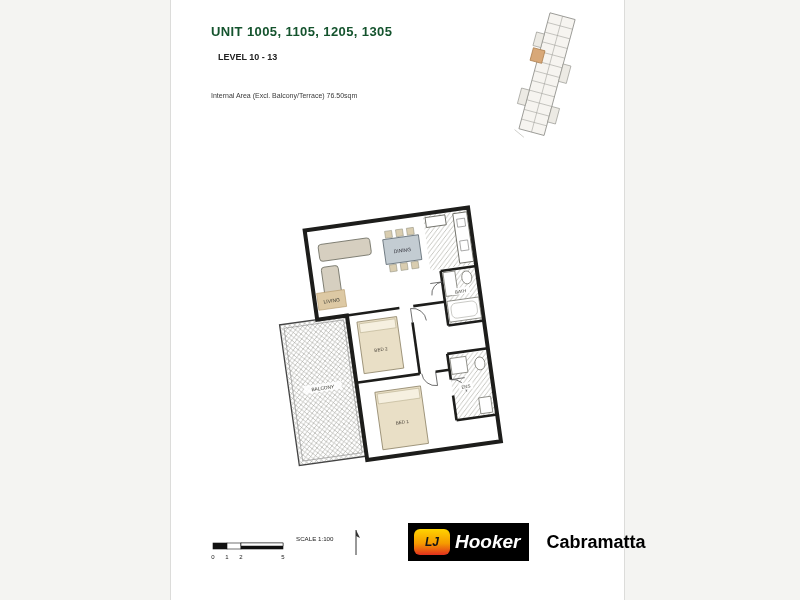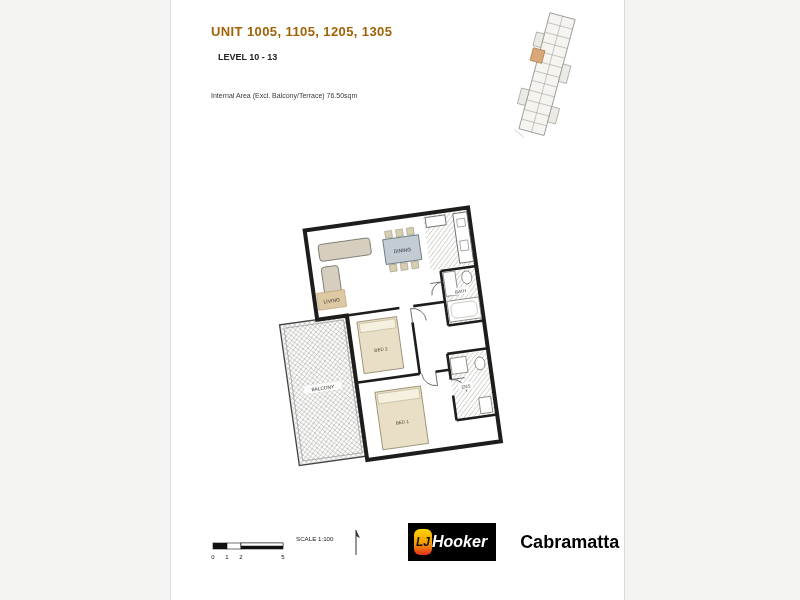--- a/index.html
+++ b/index.html
@@ -8,45 +8,45 @@
     background:#f4f4f2;
     font-family:"Liberation Sans", sans-serif;
     color:#1a1a1a;
   }
   .page{
     position:absolute;left:170px;top:0;width:453px;height:600px;
     background:#ffffff;border-left:1px solid #dcdcda;border-right:1px solid #dcdcda;
   }
   .title{
     position:absolute;left:211px;top:24px;font-size:13px;font-weight:bold;
-    letter-spacing:0.4px;color:#a16207;
+    letter-spacing:0.4px;color:#14532d;
   }
   .level{
     position:absolute;left:218px;top:52px;font-size:9px;font-weight:bold;color:#222;
   }
   .area-note{
     position:absolute;left:211px;top:92px;font-size:7px;color:#3a3a3a;
   }
   .keyplan{position:absolute;left:496px;top:8px;width:100px;height:140px;}
   .floorplan{position:absolute;left:248px;top:192px;width:280px;height:295px;}
   .scalebar{position:absolute;left:208px;top:528px;width:150px;height:36px;}
   .northmark{position:absolute;left:348px;top:527px;width:16px;height:32px;}
   .logo-row{position:absolute;left:408px;top:523px;display:flex;align-items:center;}
   .logo-black-box{
     background:#000;height:38px;display:flex;align-items:center;
     padding:0 9px 0 6px;
   }
   .lj-badge{
-    width:18px;height:26px;border-radius:6px;
+    width:36px;height:26px;border-radius:6px;
     background:linear-gradient(180deg,#ffd400 0%,#f59b00 55%,#e2301e 100%);
     display:flex;align-items:center;justify-content:center;
     font-weight:bold;font-style:italic;font-size:12px;color:#151515;
   }
-  .hooker{color:#fff;font-weight:bold;font-style:italic;font-size:16px;}
-  .location{color:#000;font-weight:bold;font-size:18px;margin-left:24px;}
+  .hooker{color:#fff;font-weight:bold;font-style:italic;font-size:19px;margin-left:5px;}
+  .location{color:#000;font-weight:bold;font-size:18px;margin-left:17px;}
   svg text{font-family:"Liberation Sans", sans-serif;}
 </style>
 </head>
 <body>
 
 <div class="page"></div>
 
 <div class="title">UNIT 1005, 1105, 1205, 1305</div>
 <div class="level">LEVEL 10 - 13</div>
 <div class="area-note">Internal Area (Excl. Balcony/Terrace) 76.50sqm</div>

